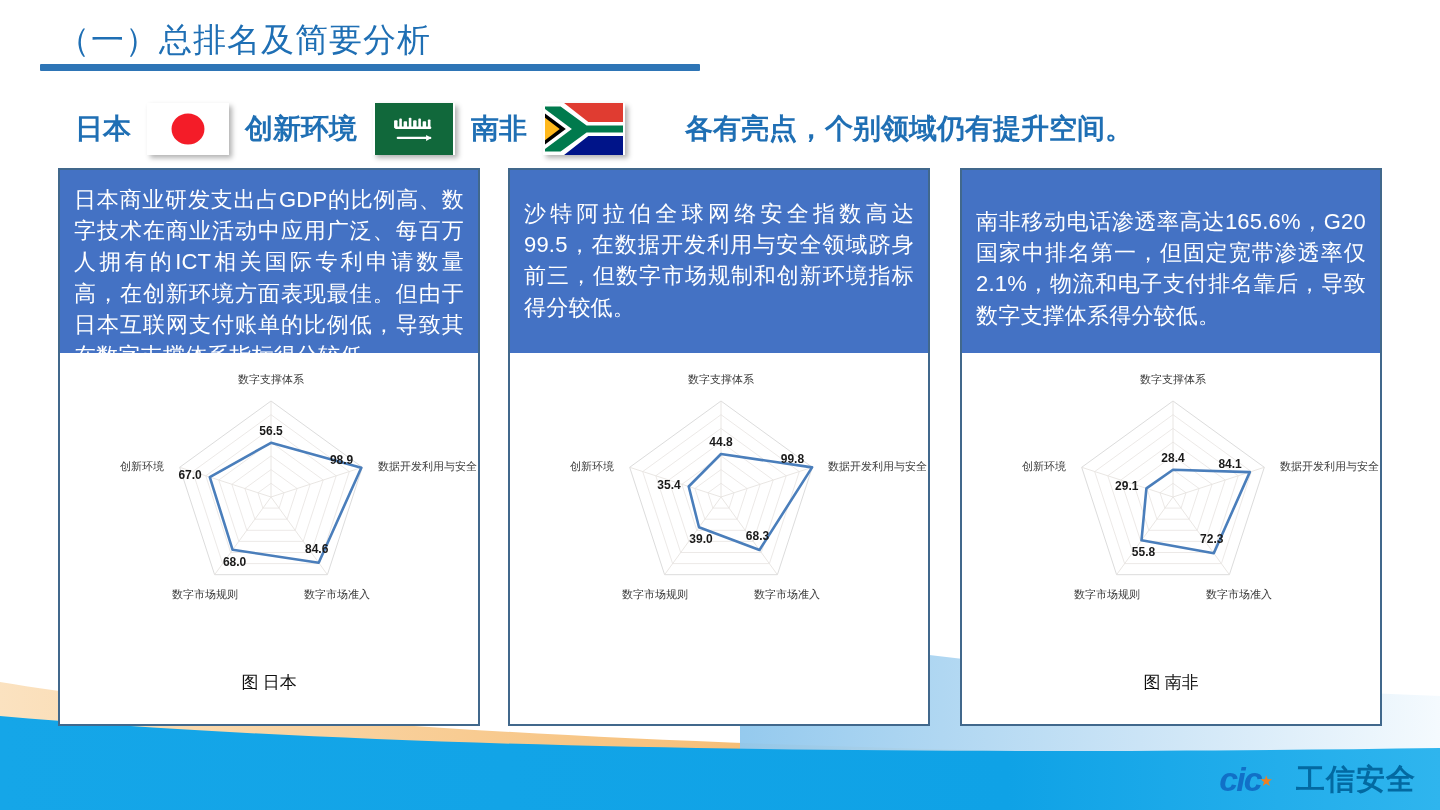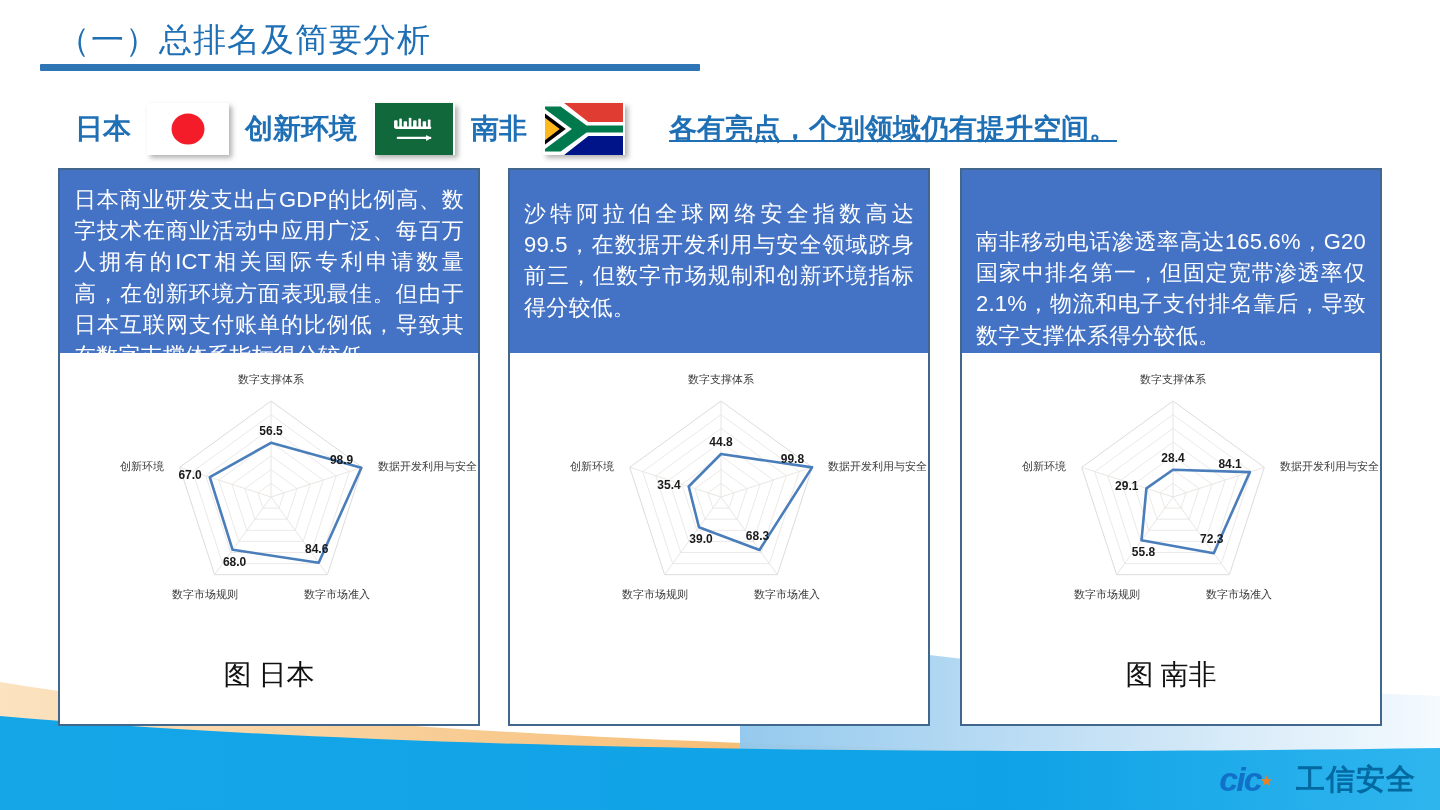--- a/index.html
+++ b/index.html
@@ -33,21 +33,21 @@
   }
   .sub-text{
     font-size:28px;font-weight:bold;color:#1F6FB4;
     white-space:nowrap;line-height:1;
   }
   .flag{
     width:82px;height:52px;margin:0 16px;
     box-shadow:3px 3px 5px rgba(0,0,0,.30);
     flex:0 0 auto;display:block;
   }
-  .sub-tail{margin-left:28px;text-decoration:underline;}
+  .sub-tail{margin-left:44px;}
 
   
   .card{
     position:absolute;top:168px;width:422px;height:558px;
     background:#ffffff;border:2px solid #41688C;box-sizing:border-box;
   }
   #card-0{left:58px;}
   #card-1{left:508px;}
   #card-2{left:960px;}
 
@@ -56,29 +56,29 @@
     background:#4472C4;
     color:#ffffff;
     box-sizing:border-box;
     padding:14px 14px 12px 14px;
     font-size:22px;line-height:1.42;
     letter-spacing:.2px;
     text-align:justify;
   }
   #card-0 .panel{height:183px;}
   #card-1 .panel{height:183px;padding-top:28px;}
-  #card-2 .panel{height:183px;padding-top:56px;}
+  #card-2 .panel{height:183px;padding-top:36px;}
 
   .chart-wrap{
     position:absolute;left:0;right:0;top:183px;bottom:0;
   }
   .radar-svg{position:absolute;left:0;top:12px;width:422px;height:290px;}
   .caption{
     position:absolute;left:0;right:0;bottom:30px;
-    text-align:center;font-size:28px;color:#111;
+    text-align:center;font-size:17px;color:#111;
     font-family:"Liberation Serif","DejaVu Serif",serif;
   }
 
   
   .ax-label{font-family:"Liberation Sans","DejaVu Sans",sans-serif;font-size:11px;fill:#3b3b3b;}
   .val-label{font-family:"Liberation Sans","DejaVu Sans",sans-serif;font-size:12px;font-weight:bold;fill:#1a1a1a;}
 
   
   .logo{
     position:absolute;right:24px;bottom:14px;

